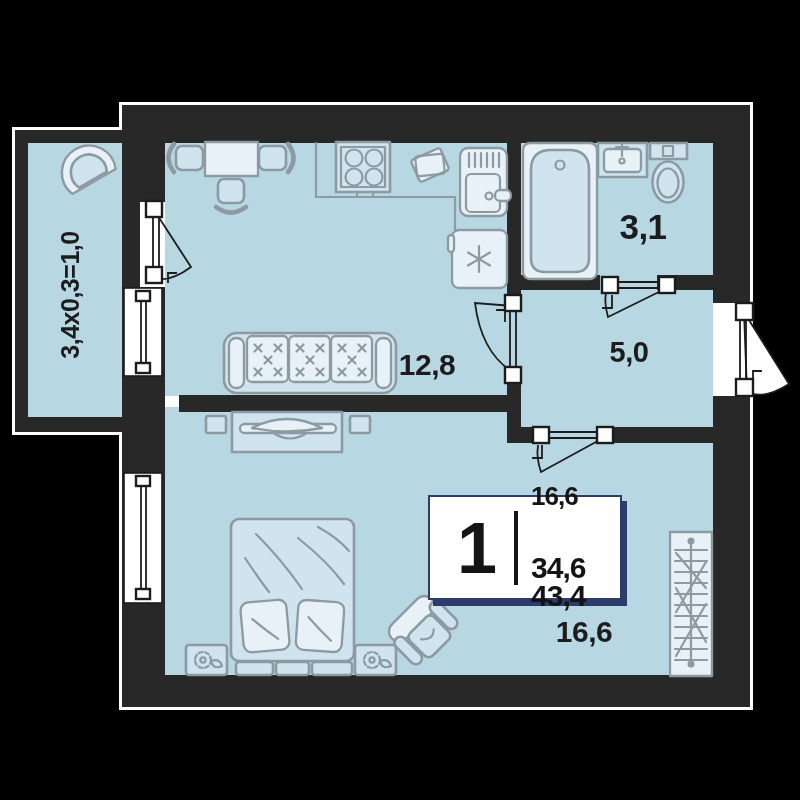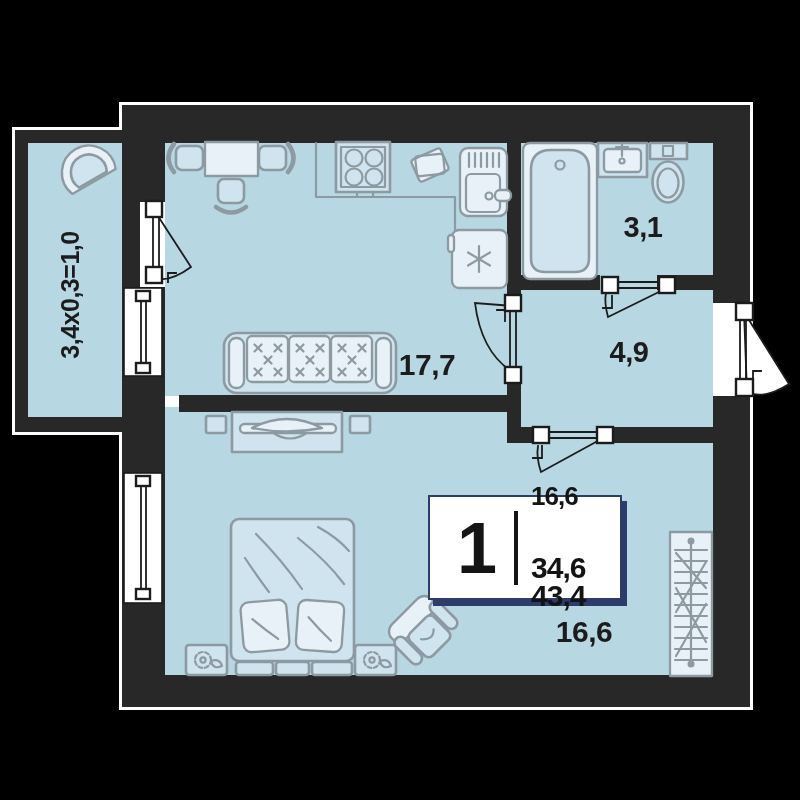--- a/index.html
+++ b/index.html
@@ -277,23 +277,23 @@
 
   <g>
     <rect x="650" y="143" width="37" height="16" class="fa"></rect>
     <rect x="663" y="146" width="10" height="10" class="ln"></rect>
     <ellipse cx="668" cy="182" rx="15.5" ry="20.5" class="fa"></ellipse>
     <ellipse cx="668" cy="183" rx="10.5" ry="14.5" class="ln"></ellipse>
   </g>
 </svg>
 
 <div class="rlabel vert" style="left:70px;top:295px;font-size:25px;">3,4x0,3=1,0</div>
-<div class="rlabel" style="left:427px;top:365px;font-size:30px;">17,7</div>
-<div class="rlabel" style="left:643px;top:227px;font-size:29px;">3,1</div>
-<div class="rlabel" style="left:629px;top:352px;font-size:29px;">4,9</div>
+<div class="rlabel" style="left:427px;top:365px;font-size:30px;">12,8</div>
+<div class="rlabel" style="left:643px;top:227px;font-size:35px;">3,1</div>
+<div class="rlabel" style="left:629px;top:352px;font-size:29px;">5,0</div>
 <div class="rlabel" style="left:584px;top:632px;font-size:30px;">16,6</div>
 
 <div class="card">
   <div class="card-rooms">1</div>
   <div class="card-sep"></div>
   <div class="card-areas">
     <div class="a1">16,6</div>
     <div class="a2">34,6</div>
     <div class="a3">43,4</div>
   </div>

